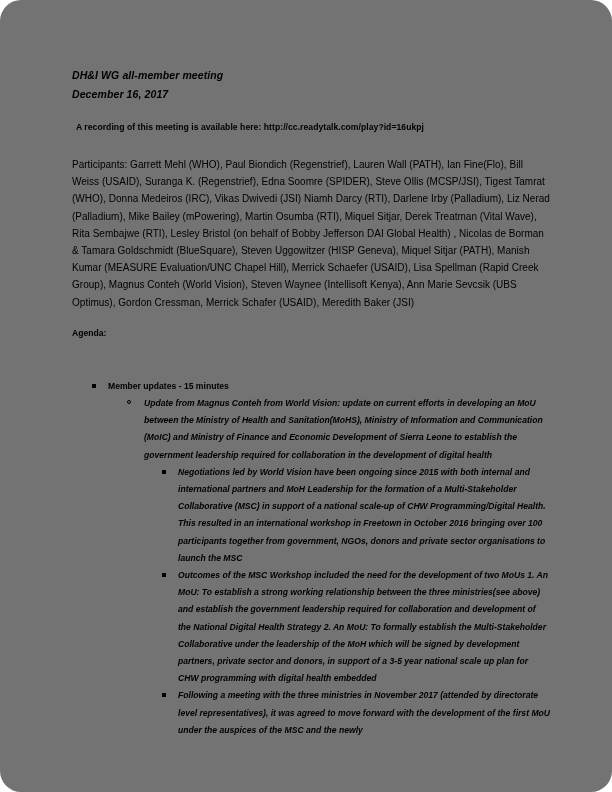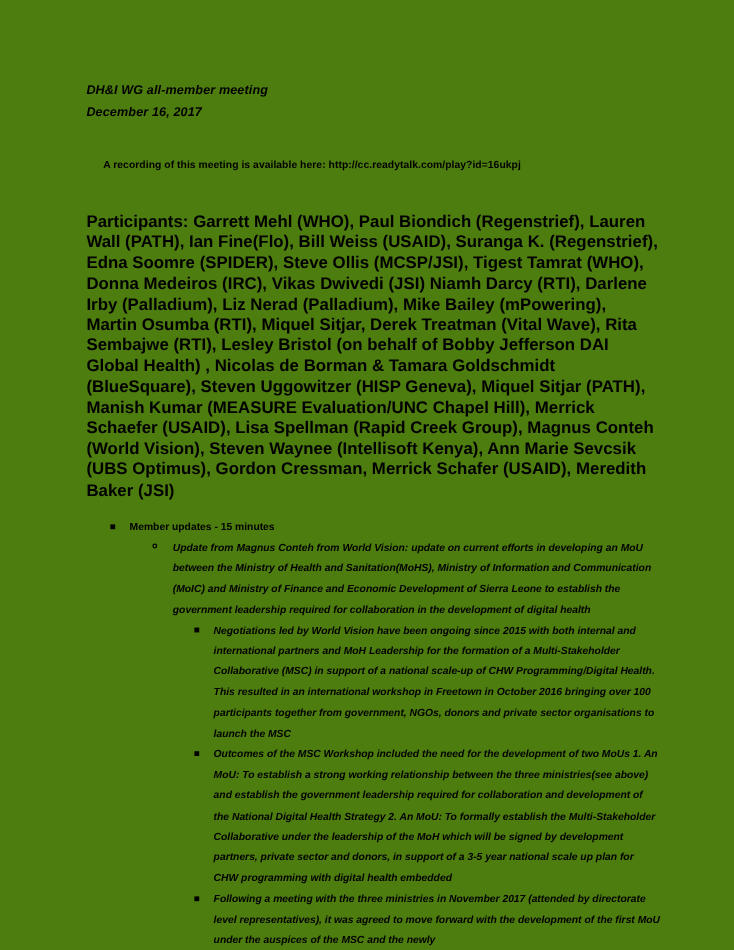--- a/index.html
+++ b/index.html
@@ -10,53 +10,54 @@
   }
   body {
     font-family: "Liberation Sans", sans-serif;
     color: #000000;
     -webkit-font-smoothing: none;
   }
   .page {
     position: relative;
     width: 612px;
     height: 792px;
-    background: #4d7c0f;
+    background: #737373;
     overflow: hidden;
     box-sizing: border-box;
+    border-radius: 21px;
   }
   .content {
     position: absolute;
     left: 72px;
     top: 66px;
     width: 478px;
   }
   .doc-title,
   .doc-date {
     font-size: 10.5px;
     font-weight: bold;
     font-style: italic;
     line-height: 19px;
     margin: 0;
     letter-spacing: 0.1px;
   }
   .intro-line {
     font-size: 8.6px;
     font-weight: bold;
     line-height: 17px;
-    margin: 14px;
+    margin: 4px;
     letter-spacing: 0.05px;
   }
   .spacer-sm { height: 11px; }
   .spacer-md { height: 14px; }
   .spacer-lg { height: 16px; }
 
   .participants {
-    font-size: 14px;
-    font-weight: bold;
+    font-size: 10px;
+    font-weight: normal;
     line-height: 17.2px;
     margin: 0;
     text-align: left;
     letter-spacing: 0.02px;
   }
   .agenda-heading {
     font-size: 8.6px;
     font-weight: bold;
     line-height: 17px;
     margin: 0;
@@ -66,20 +67,21 @@
     margin: 0;
     padding: 0;
     list-style: none;
   }
   ul.lvl1 > li {
     position: relative;
     padding-left: 36px;
     font-size: 8.6px;
     font-weight: bold;
     line-height: 17.2px;
+    margin-top: 36px;
   }
   ul.lvl1 > li > .bullet {
     position: absolute;
     left: 20px;
     top: 6px;
     width: 4px;
     height: 4px;
     background: #000;
   }
   ul.lvl2 > li {
@@ -127,20 +129,21 @@
     <p class="doc-date">December 16, 2017</p>
     <div class="spacer-sm"></div>
     <p class="intro-line">A recording of this meeting is available here: http://cc.readytalk.com/play?id=16ukpj</p>
 
     <div class="spacer-lg"></div>
 
     <p class="participants">Participants: Garrett Mehl (WHO), Paul Biondich (Regenstrief), Lauren Wall (PATH), Ian Fine(Flo), Bill Weiss (USAID), Suranga K. (Regenstrief), Edna Soomre (SPIDER), Steve Ollis (MCSP/JSI), Tigest Tamrat (WHO), Donna Medeiros (IRC), Vikas Dwivedi (JSI) Niamh Darcy (RTI), Darlene Irby (Palladium), Liz Nerad (Palladium), Mike Bailey (mPowering), Martin Osumba (RTI), Miquel Sitjar, Derek Treatman (Vital Wave), Rita Sembajwe (RTI), Lesley Bristol (on behalf of Bobby Jefferson DAI Global Health) , Nicolas de Borman &amp; Tamara Goldschmidt (BlueSquare), Steven Uggowitzer (HISP Geneva), Miquel Sitjar (PATH), Manish Kumar (MEASURE Evaluation/UNC Chapel Hill), Merrick Schaefer (USAID), Lisa Spellman (Rapid Creek Group), Magnus Conteh (World Vision), Steven Waynee (Intellisoft Kenya), Ann Marie Sevcsik (UBS Optimus), Gordon Cressman, Merrick Schafer (USAID), Meredith Baker (JSI)</p>
 
     <div class="spacer-md"></div>
 
+    <p class="agenda-heading">Agenda:</p>
 
     <ul class="lvl1">
       <li>
         <span class="bullet"></span>
         <span class="li-text">Member updates - 15 minutes</span>
 
         <ul class="lvl2">
           <li>
             <span class="bullet"></span>
             <span class="li-text">Update from Magnus Conteh from World Vision: update on current efforts in developing an MoU between the Ministry of Health and Sanitation(MoHS), Ministry of Information and Communication (MoIC) and Ministry of Finance and Economic Development of Sierra Leone to establish the government leadership required for collaboration in the development of digital health</span>

